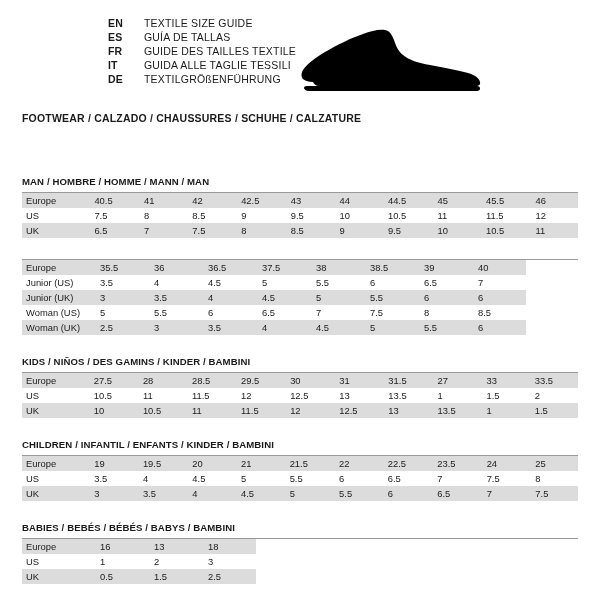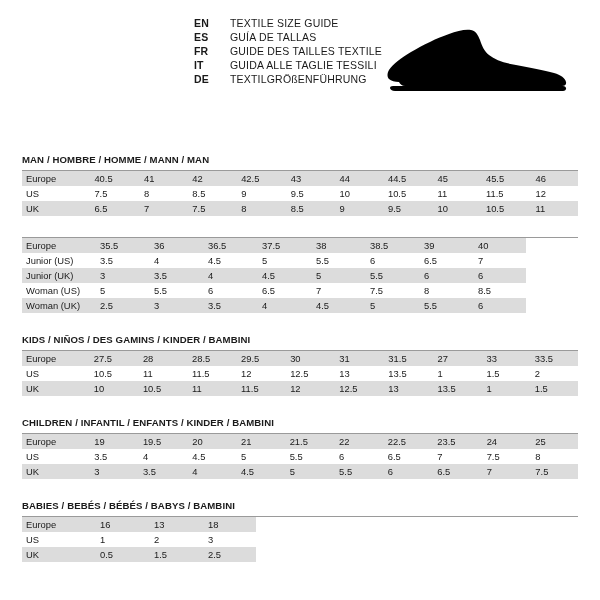--- a/index.html
+++ b/index.html
@@ -19,21 +19,21 @@
     width: 600px;
     height: 600px;
     box-sizing: border-box;
     padding: 18px 22px 0 22px;
   }
 
   
   .header {
     display: flex;
     align-items: flex-start;
-    justify-content: flex-end;
+    justify-content: center;
   }
   .lang-table {
     border-collapse: collapse;
     font-size: 10.5px;
     line-height: 1.0;
   }
   .lang-table td {
     padding: 0 0 3.5px 0;
     vertical-align: top;
     white-space: nowrap;
@@ -156,20 +156,21 @@
           C181.6,60.4 180,62 177,62
           L20,62
           C17,62 15,60 14,58
           Z"></path>
         <path fill="#000000" d="
           M8,62 L178,62 C180,62 181,63 181,64.5 C181,66 180,67 178,67 L10,67 C7,67 5,65.5 5,64 C5,62.8 6,62 8,62 Z"></path>
       </svg>
     </div>
   </div>
 
+  <div class="section-heading">FOOTWEAR / CALZADO / CHAUSSURES / SCHUHE / CALZATURE</div>
 
   <div class="block first">
     <div class="block-title">MAN / HOMBRE / HOMME / MANN / MAN</div>
     <div class="block-rule"></div>
     <table class="sizes">
       <colgroup>
         <col class="w-label">
           <col class="w-cell">
           <col class="w-cell">
           <col class="w-cell">

